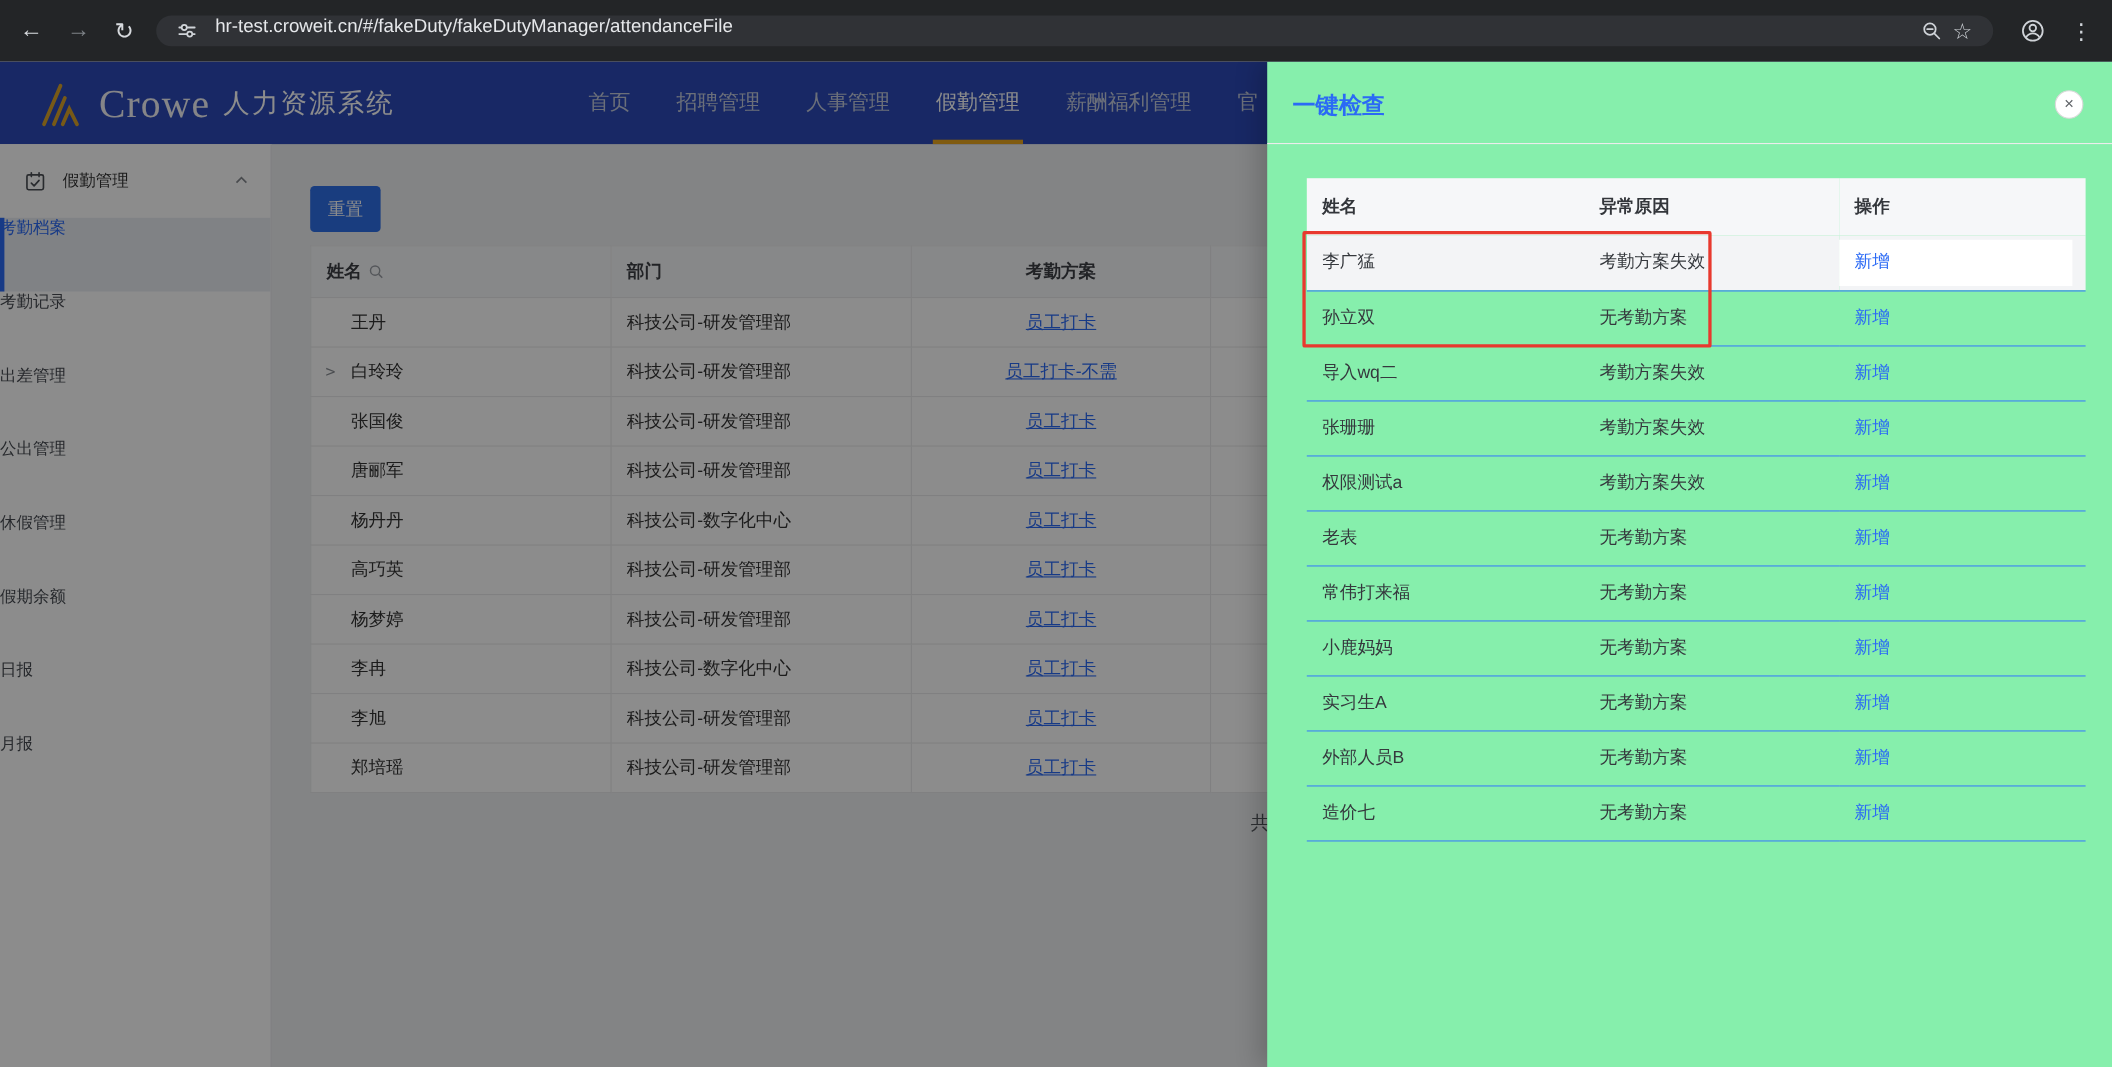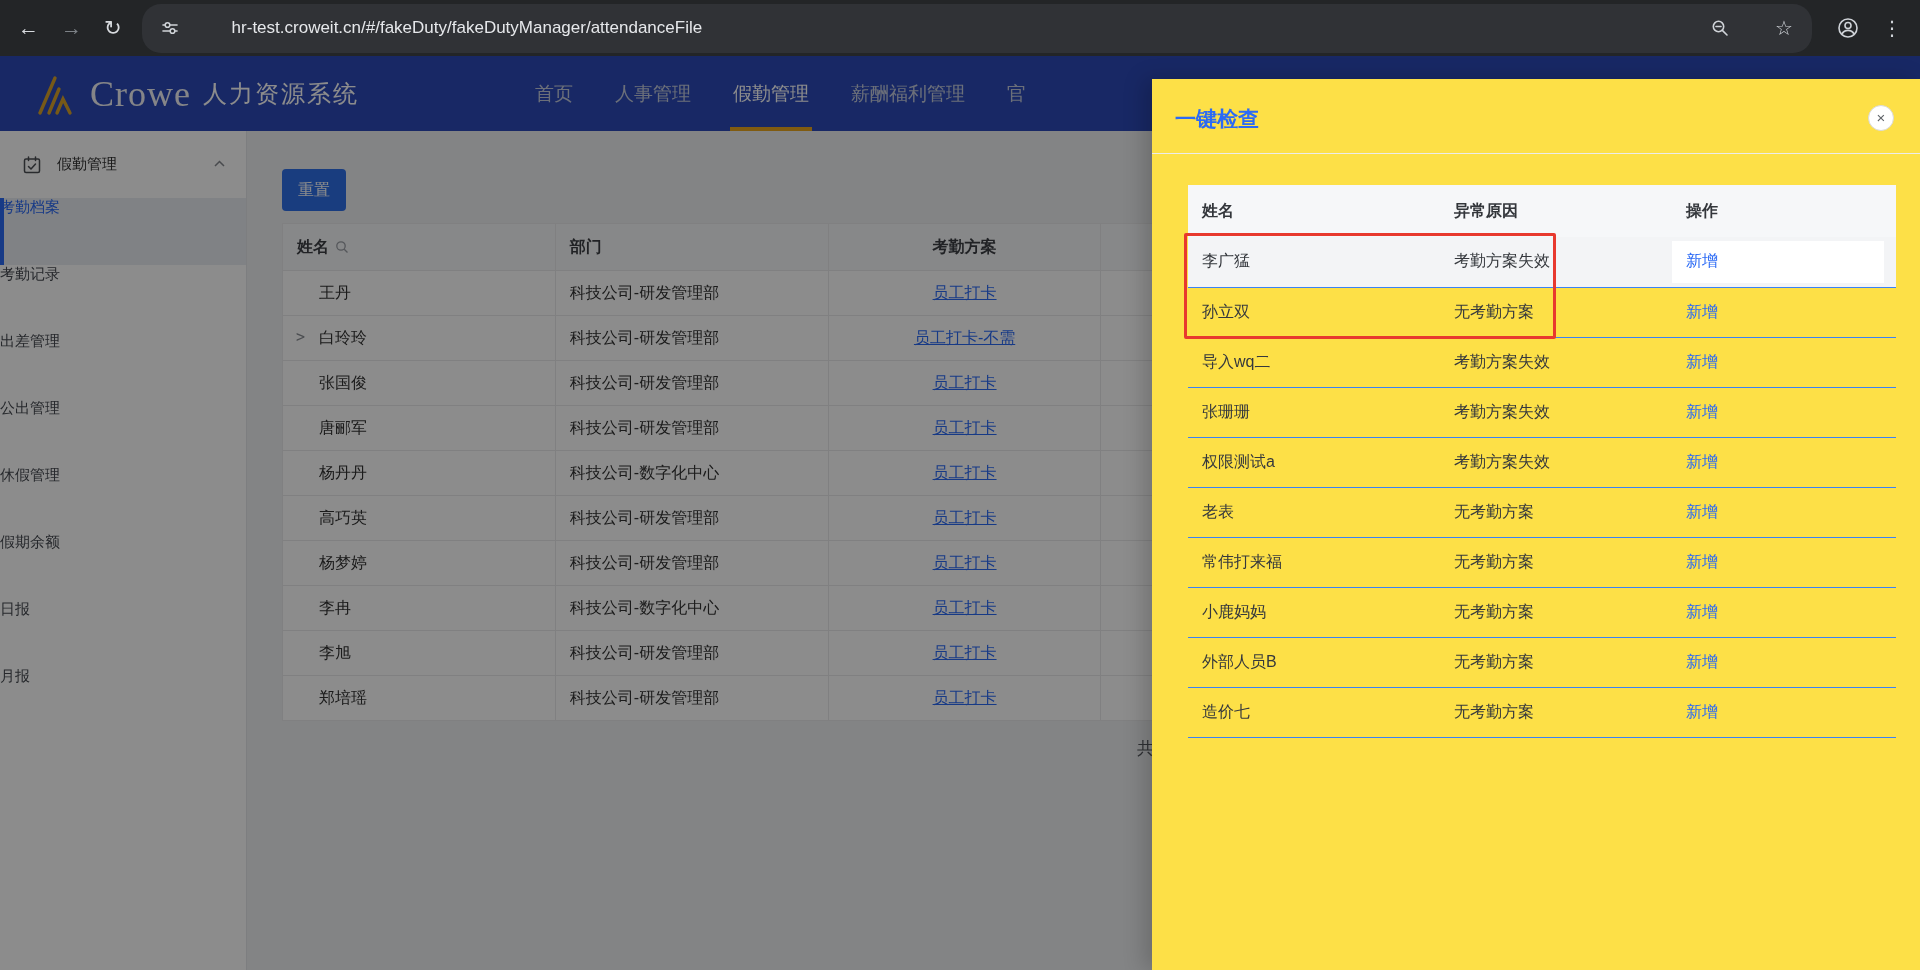--- a/index.html
+++ b/index.html
@@ -4,21 +4,21 @@
 <style>
   * { margin:0; padding:0; box-sizing:border-box; }
   html,body { width:1920px; height:970px; overflow:hidden; }
   body { position:relative; font-family:"Liberation Sans","DejaVu Sans",sans-serif; background:#eef0f3; }
 
   
   .chrome { position:absolute; top:0; left:0; width:1920px; height:56px; background:#232527; z-index:60; display:flex; align-items:center; }
   .chrome .btns { display:flex; align-items:center; gap:22px; padding:0 20px 0 18px; }
   .chrome .nav-glyph { font-size:21px; color:#d7dade; cursor:pointer; }
   .chrome .nav-glyph.dim { color:#7d8287; }
-  .omnibox { flex:1; height:49px; background:#303236; border-radius:19px; margin-right:16px; display:flex; align-items:center; padding:0 14px;gap:36px; }
+  .omnibox { flex:1; height:28px; background:#303236; border-radius:19px; margin-right:16px; display:flex; padding:0 14px; }
   .omnibox .url { color:#e6e8eb; font-size:17px; margin-left:12px; flex:1; white-space:nowrap; overflow:hidden; }
   .omni-ic { display:flex; align-items:center; justify-content:center; width:28px; height:28px; cursor:pointer; }
   .omnibox .star { font-size:20px; color:#cfd3d8; }
   .chrome .right { display:flex; align-items:center; gap:20px; padding:0 18px 0 6px; }
   .kebab { font-size:20px; color:#cfd3d8; cursor:pointer; letter-spacing:0; }
 
   
   .navbar { position:absolute; top:56px; left:0; width:1920px; height:75px; background:var(--nav,#2c4ab8); z-index:1; }
   .brand { position:absolute; left:34px; top:0; height:75px; display:flex; align-items:center; }
   .brand .word { font-family:"Liberation Serif","DejaVu Serif",serif; color:#f2f3f7; font-size:36px; margin:0 12px 0 10px; letter-spacing:1px; }
@@ -49,21 +49,21 @@
   .main-table td:first-child { padding-left:36px; position:relative; }
   .expand { position:absolute; left:13px; top:50%; transform:translateY(-54%); color:#8a8e94; font-size:15px; cursor:pointer; font-family:"DejaVu Sans Mono",monospace; }
   .plan-link { color:var(--primary,#2b6af5); text-decoration:underline; cursor:pointer; }
   .search-ic { margin-left:6px; vertical-align:-2px; cursor:pointer; }
   .page-total { position:absolute; left:890px; top:606px; font-size:17px; color:#55585d; }
 
   
   .dim-overlay { position:absolute; top:56px; left:0; right:0; bottom:0; background:rgba(0,0,0,0.45); z-index:40; }
 
   
-  .drawer { position:absolute; top:56px; left:1152px; right:0; bottom:0; background:#fde047; z-index:50; box-shadow:-8px 0 20px rgba(0,0,0,0.18);margin-top:23px; }
+  .drawer { position:absolute; top:56px; left:1152px; right:0; bottom:0; background:#86efac; z-index:50; box-shadow:-8px 0 20px rgba(0,0,0,0.18); }
   .drawer-title { position:absolute; left:23px; top:26px; font-size:21px; font-weight:bold; color:var(--primary,#2b6af5); }
   .drawer-close { position:absolute; right:26px; top:26px; width:26px; height:26px; border:1px solid #d9d9d9; border-radius:50%; color:#5f6368; font-size:15px; line-height:24px; text-align:center; cursor:pointer; background:#fff; }
   .drawer-divider { position:absolute; left:0; top:74px; width:100%; height:1px; background:#ececec; }
   .drawer-table { position:absolute; left:36px; top:106px; width:708px; border-collapse:collapse; table-layout:fixed; font-size:16px; color:#35383d; }
   .drawer-table th { background:#f6f7f9; font-weight:600; text-align:left; height:52px; padding:0 14px; color:#33363b; }
   .drawer-table td { height:50px; padding:0 14px; border-bottom:1px solid #3b82f6; white-space:nowrap; overflow:hidden; }
   .drawer-table tbody tr:first-child td { background:#f3f4f6; }
   .drawer-table tbody tr:first-child td.action {
      background-color:#f3f4f6;
      background-image:linear-gradient(#ffffff,#ffffff);
@@ -119,20 +119,23 @@
         <path d="M23 41 L29 27 L36 41"></path>
     </svg>
     <span class="word">Crowe</span>
     <span class="sys">人力资源系统</span>
   </div>
   <div class="nav-menu">
   <div class="nav-item">
     <span>首页</span>
   </div>
 
+  <div class="nav-item">
+    <span>招聘管理</span>
+  </div>
 
   <div class="nav-item">
     <span>人事管理</span>
   </div>
 
   <div class="nav-item active">
     <span>假勤管理</span>
   </div>
 
   <div class="nav-item">
@@ -395,20 +398,25 @@
     <td>无考勤方案</td>
     <td class="action"><a class="add-link">新增</a></td>
   </tr>
 
   <tr>
     <td>小鹿妈妈</td>
     <td>无考勤方案</td>
     <td class="action"><a class="add-link">新增</a></td>
   </tr>
 
+  <tr>
+    <td>实习生A</td>
+    <td>无考勤方案</td>
+    <td class="action"><a class="add-link">新增</a></td>
+  </tr>
 
   <tr>
     <td>外部人员B</td>
     <td>无考勤方案</td>
     <td class="action"><a class="add-link">新增</a></td>
   </tr>
 
   <tr>
     <td>造价七</td>
     <td>无考勤方案</td>

